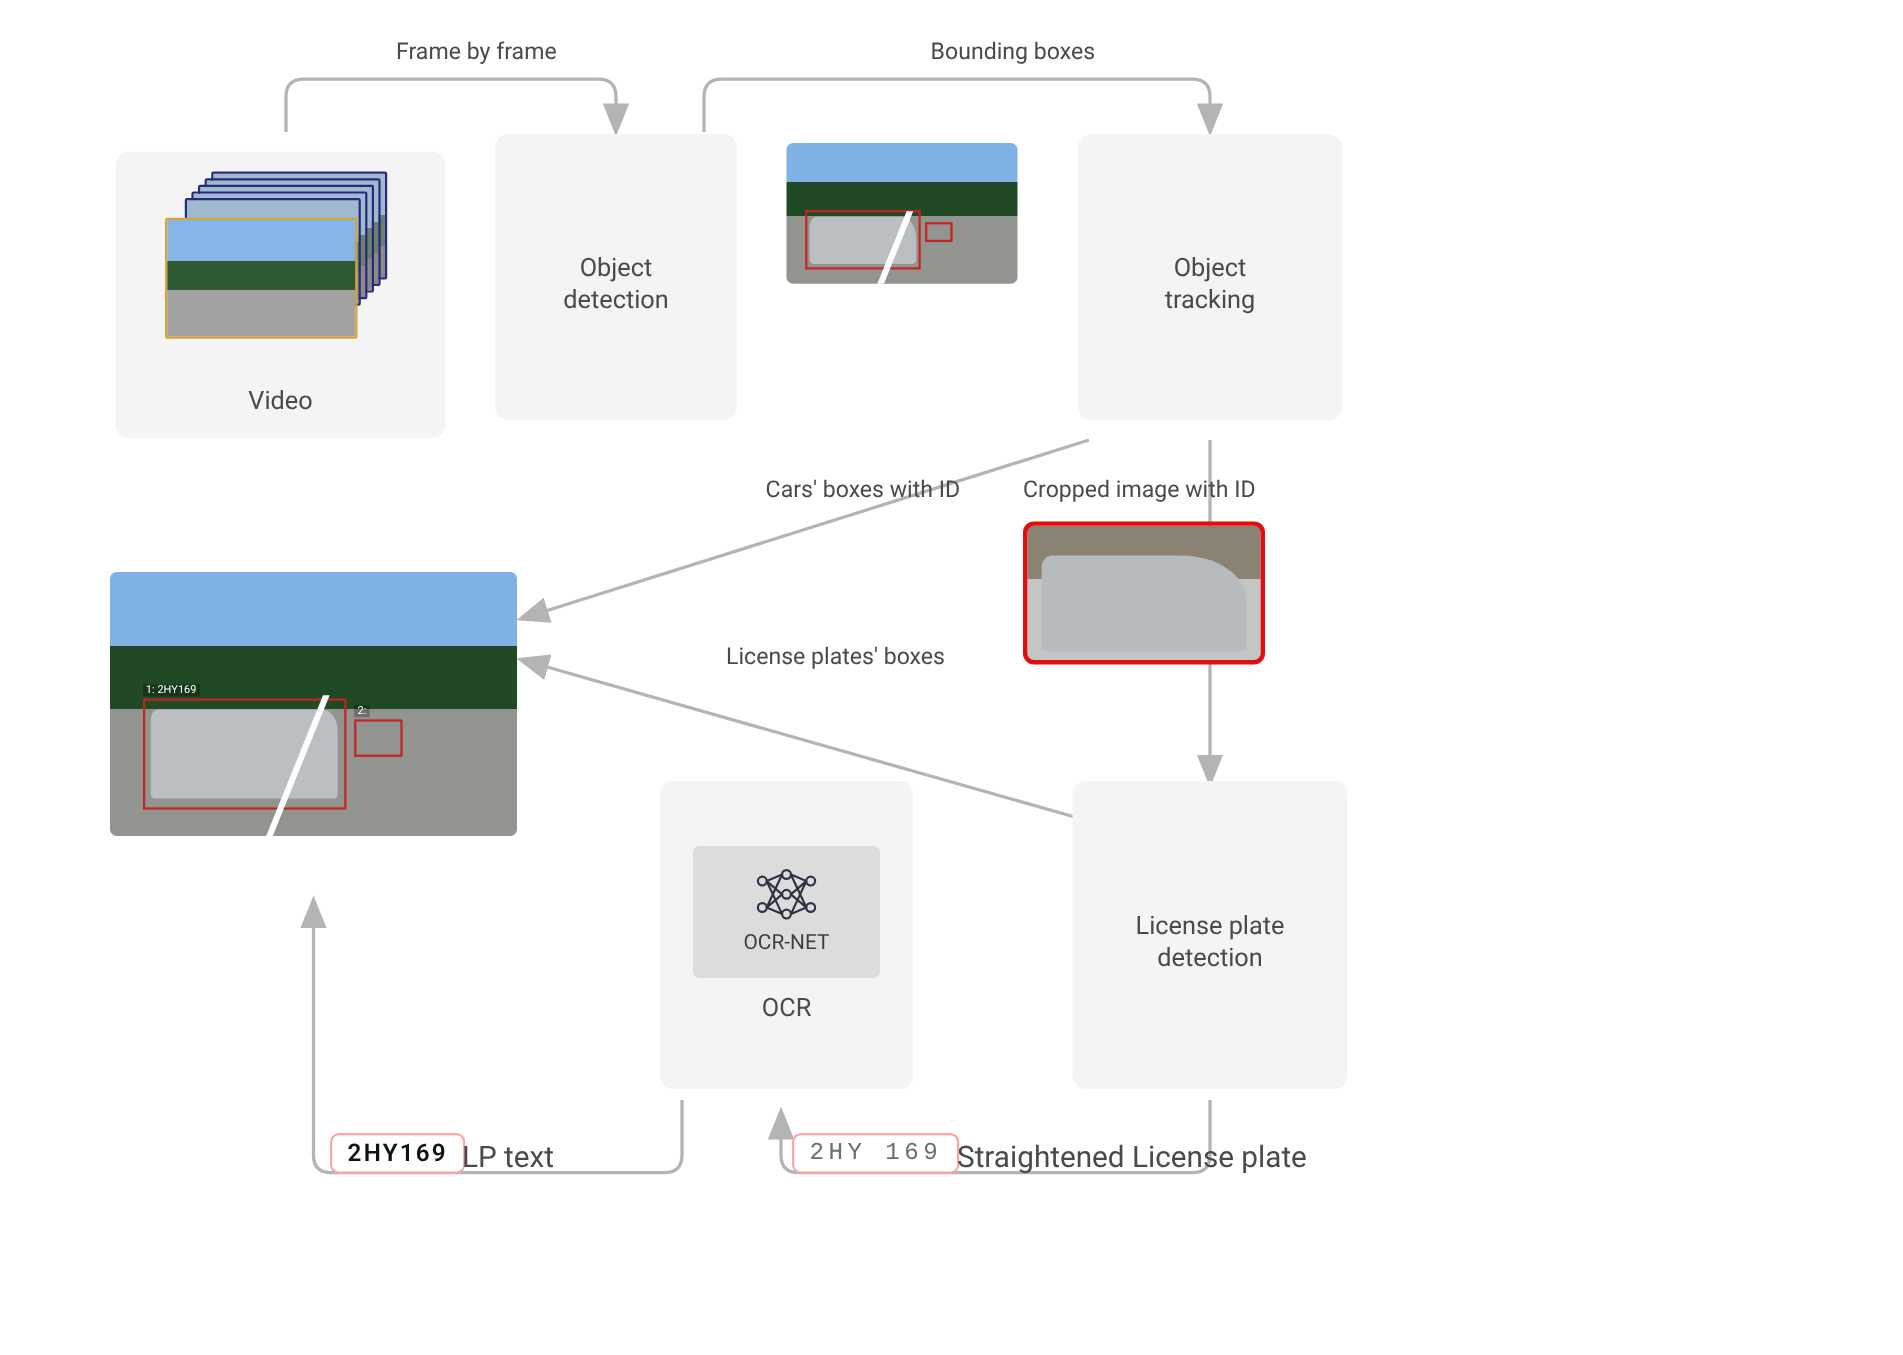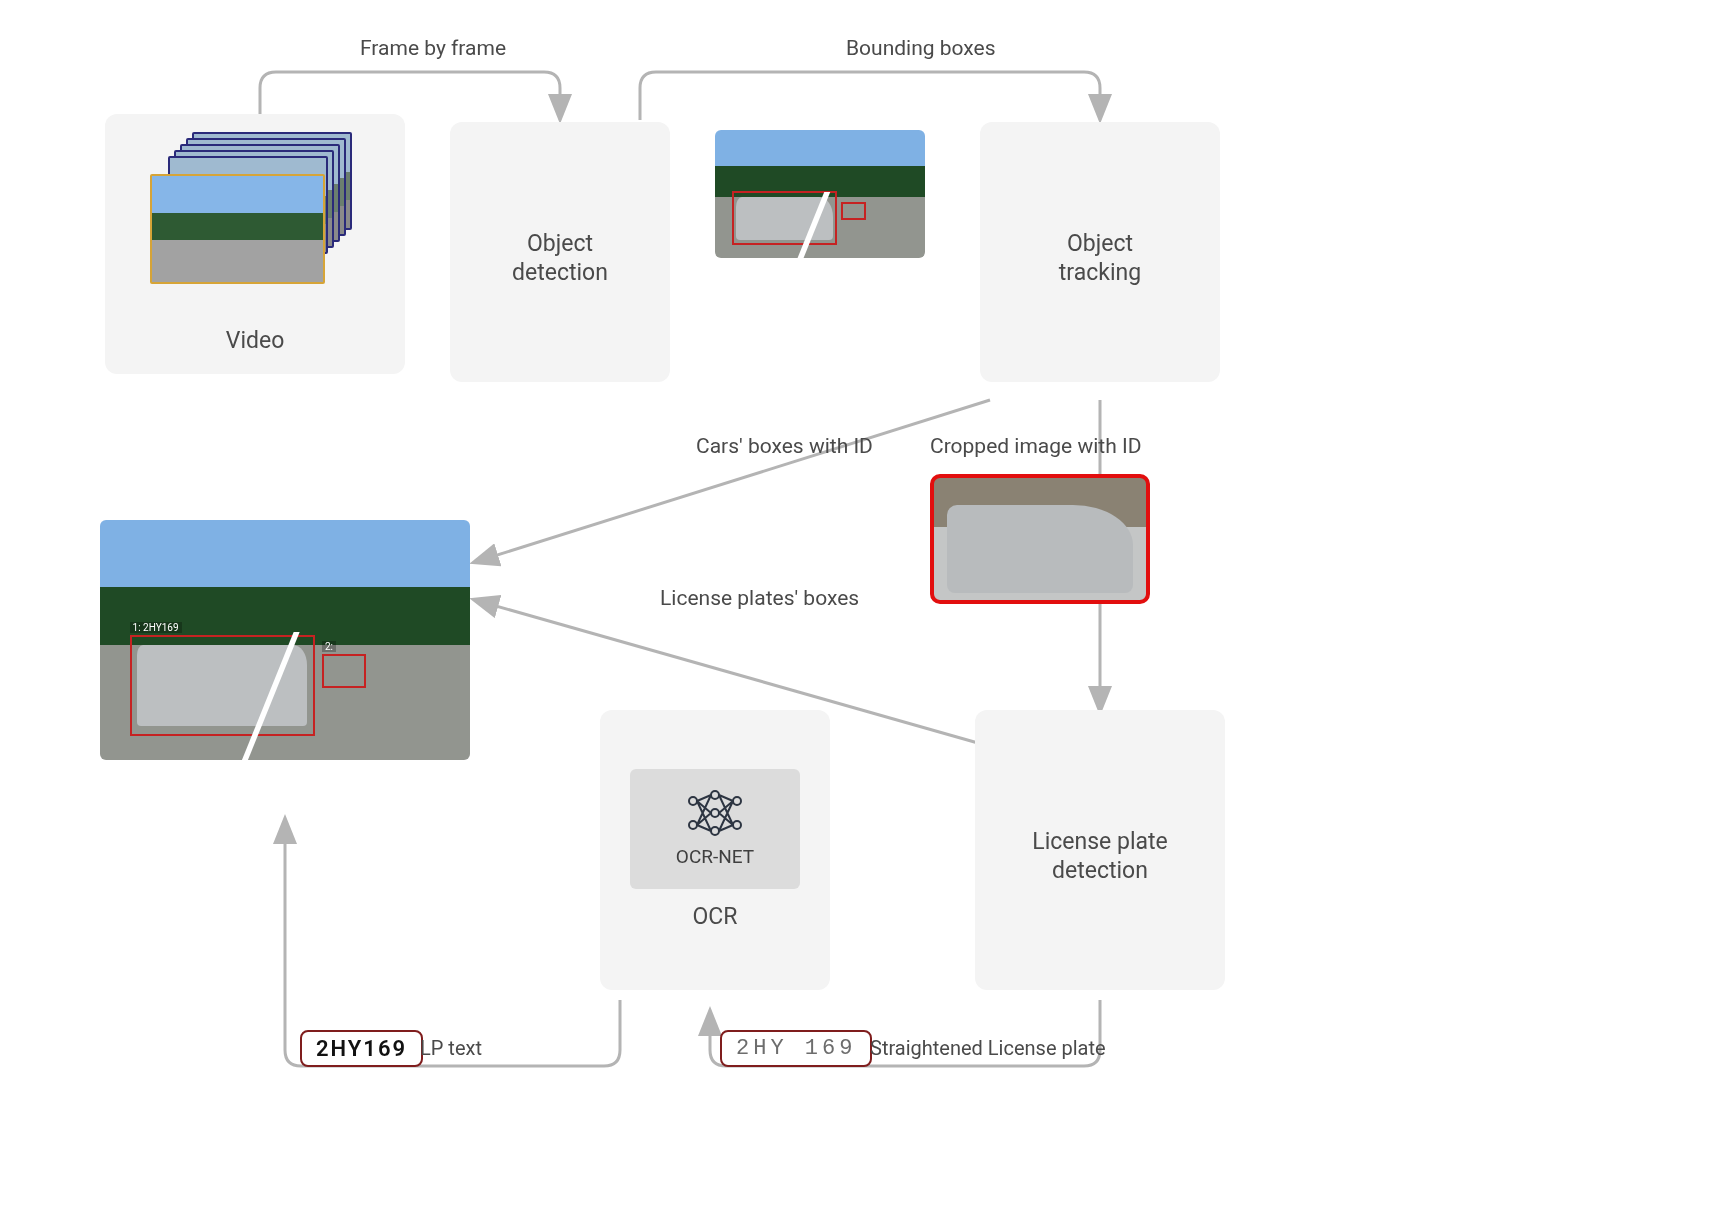--- a/index.html
+++ b/index.html
@@ -132,40 +132,40 @@
   }
   .car-crop::before {
     content: "";
     position: absolute;
     left: 6%; bottom: 6%;
     width: 88%; height: 72%;
     background: #b8bbbd;
     border-radius: 10px 60px 8px 8px / 10px 40px 8px 8px;
   }
   .plate-box {
-    border: 2px solid #7f1d1d;
+    border: 2px solid #fca5a5;
     border-radius: 8px;
     padding: 4px 14px;
     font-weight: 600;
     font-size: 22px;
     letter-spacing: 2px;
     background: #fff;
     color: #111;
     display: inline-block;
   }
   .plate-box.blurred {
     color: #6d6d6d;
     filter: blur(0.4px);
     font-family: "Courier New", monospace;
     letter-spacing: 4px;
     font-weight: 500;
   }
   .caption {
     position: absolute;
-    font-size: 20px;
+    font-size: 27px;
     color: #4a4a4a;
   }
 </style>
 </head>
 <body>
 
 <svg class="arrows" viewBox="0 0 1730 1232">
   <defs>
     <marker id="arrowhead" markerWidth="10" markerHeight="8" refX="8" refY="4" orient="auto">
       <polygon points="0 0, 10 4, 0 8" fill="#b4b4b4"></polygon>
@@ -185,21 +185,21 @@
 
     <path d="M 1100 1000 L 1100 1050 Q 1100 1066 1084 1066 L 726 1066 Q 710 1066 710 1050 L 710 1012"></path>
 
     <path d="M 620 1000 L 620 1050 Q 620 1066 604 1066 L 301 1066 Q 285 1066 285 1050 L 285 820"></path>
   </g>
 </svg>
 
 <div class="arrow-label" style="left:360px; top:36px;">Frame by  frame</div>
 <div class="arrow-label" style="left:846px; top:36px;">Bounding boxes</div>
 
-<div class="stage" style="left:105px; top:114px; width:300px; height:260px;gap:36px;">
+<div class="stage" style="left:105px; top:138px; width:300px; height:260px;gap:36px;">
   <div class="video-stack">
     <div class="frame" style="left:42px; top:0;"></div>
     <div class="frame" style="left:36px; top:6px;"></div>
     <div class="frame" style="left:30px; top:12px;"></div>
     <div class="frame" style="left:24px; top:18px;"></div>
     <div class="frame" style="left:18px; top:24px;"></div>
     <div class="frame front" style="left:0px; top:42px;"></div>
   </div>
   <div class="stage-label">Video</div>
 </div>

